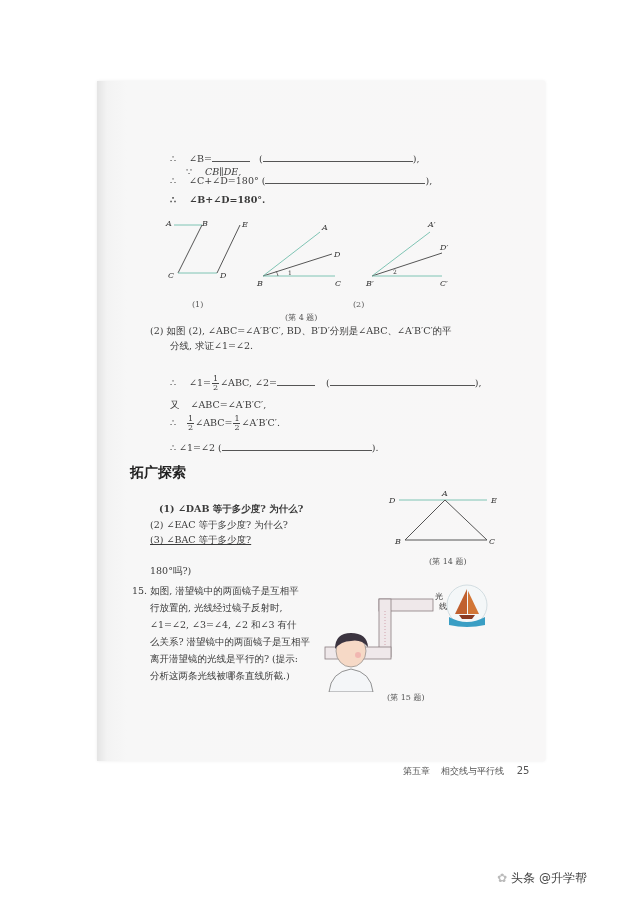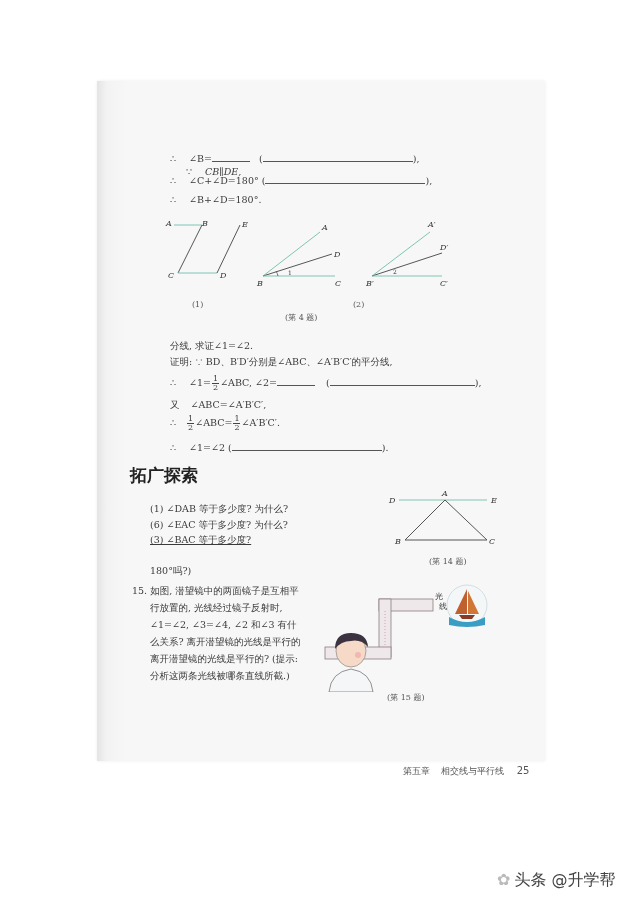--- a/index.html
+++ b/index.html
@@ -8,24 +8,24 @@
   .page { position:absolute; left:97px; top:81px; width:448px; height:680px;
           background:linear-gradient(90deg,#e4e4e4 0px,#f3f3f3 10px,#f7f7f7 30px,#f8f7f7 100%);
           box-shadow: 0 0 3px rgba(0,0,0,0.08); }
   .abs { position:absolute; white-space:nowrap; }
   .line { font-size:9.5px; line-height:12px; }
   .blank { display:inline-block; border-bottom:1px solid #555; height:9px; vertical-align:baseline; }
   .frac { display:inline-block; vertical-align:middle; text-align:center; font-size:8px; line-height:8px; margin:0 1px; }
   .frac span { display:block; }
   .frac .num { border-bottom:1px solid #444; padding:0 1px; }
   .caption { font-size:8px; color:#555; }
-  .section-title { font-family:"DejaVu Sans", sans-serif; font-weight:bold; font-size:17px; color:#222; }
+  .section-title { font-family:"DejaVu Sans", sans-serif; font-weight:bold; font-size:14px; color:#222; }
   .footer { font-size:9px; color:#555;margin-top:48px; }
   .footer .num { font-family:"DejaVu Sans", sans-serif; font-size:10px; margin-left:10px; }
-  .watermark { font-family:"DejaVu Sans", sans-serif; font-size:16px; color:#444; }
+  .watermark { font-family:"DejaVu Sans", sans-serif; font-size:12px; color:#444; }
   svg text { font-family:"DejaVu Serif", serif; font-style:italic; font-size:8px; fill:#333; }
 </style>
 </head>
 <body>
 
 <div class="page">
 
   <div class="abs line" style="left:73px; top:71px;">
     <span>∴</span>
     <span style="margin-left:10px">∠B=</span><span class="blank" style="width:38px"></span>
@@ -33,21 +33,21 @@
   </div>
   <div class="abs line" style="left:89px; top:85px;">
     <span>∵</span>
     <span style="margin-left:10px; font-style:italic">CB∥DE,</span>
   </div>
   <div class="abs line" style="left:73px; top:93px;">
     <span>∴</span>
     <span style="margin-left:10px">∠C+∠D=180°</span>
     <span>(</span><span class="blank" style="width:160px"></span><span>),</span>
   </div>
-  <div class="abs line" style="left:73px; top:113px;">
+  <div class="abs line" style="left:73px; top:113px;font-weight:bold;">
     <span>∴</span>
     <span style="margin-left:10px">∠B+∠D=180°.</span>
   </div>
 
   <svg class="abs" style="left:63px; top:134px;" width="330" height="90">
 
     <g>
       <line x1="14" y1="10" x2="42" y2="10" stroke="#7fc4b4" stroke-width="1"></line>
       <line x1="42" y1="10" x2="18" y2="58" stroke="#555" stroke-width="1"></line>
       <line x1="18" y1="58" x2="57" y2="58" stroke="#7fc4b4" stroke-width="1"></line>
@@ -79,65 +79,65 @@
       <text x="280" y="35">D′</text>
       <text x="206" y="71">B′</text>
       <text x="280" y="71">C′</text>
       <text x="233" y="59" style="font-style:normal;font-size:6px">2</text>
     </g>
   </svg>
   <div class="abs caption" style="left:95px; top:219px;">(1)</div>
   <div class="abs caption" style="left:256px; top:219px;">(2)</div>
   <div class="abs caption" style="left:188px; top:231px;">(第 4 题)</div>
 
+  <div class="abs line" style="left:53px; top:244px;">(2) 如图 (2), ∠ABC=∠A′B′C′, BD、B′D′分别是∠ABC、∠A′B′C′的平</div>
   <div class="abs line" style="left:73px; top:259px;">分线, 求证∠1=∠2.</div>
-  <div class="abs line" style="left:73px; top:275px;">证明: ∵  BD、B′D′分别是∠ABC、∠A′B′C′的平分线,</div>
   <div class="abs line" style="left:73px; top:294px;">
     <span>∴</span>
     <span style="margin-left:10px">∠1=</span><span class="frac"><span class="num">1</span><span>2</span></span><span>∠ABC, ∠2=</span><span class="blank" style="width:38px"></span>
     <span style="margin-left:8px">(</span><span class="blank" style="width:145px"></span><span>),</span>
   </div>
   <div class="abs line" style="left:73px; top:318px;">
     <span>又</span>
     <span style="margin-left:8px">∠ABC=∠A′B′C′,</span>
   </div>
   <div class="abs line" style="left:73px; top:334px;">
     <span>∴</span>
     <span style="margin-left:8px" class="frac"><span class="num">1</span><span>2</span></span><span>∠ABC=</span><span class="frac"><span class="num">1</span><span>2</span></span><span>∠A′B′C′.</span>
   </div>
   <div class="abs line" style="left:73px; top:360px;">
     <span>∴</span>
-    <span style="margin-left:10px">∠1=∠2</span>
+    <span style="">∠1=∠2</span>
     <span>(</span><span class="blank" style="width:150px"></span><span>).</span>
   </div>
 
   <div class="abs section-title" style="left:33px; top:383px;">拓广探索</div>
 
-  <div class="abs line" style="left:53px; top:422px;">(1) ∠DAB 等于多少度? 为什么?</div>
-  <div class="abs line" style="left:53px; top:438px;">(6) ∠EAC 等于多少度? 为什么?</div>
+  <div class="abs line" style="left:62px; top:422px;font-weight:bold;">(1) ∠DAB 等于多少度? 为什么?</div>
+  <div class="abs line" style="left:53px; top:438px;">(2) ∠EAC 等于多少度? 为什么?</div>
   <div class="abs line" style="left:53px; top:453px;text-decoration:underline;">(3) ∠BAC 等于多少度?</div>
   <div class="abs line" style="left:53px; top:484px;">180°吗?)</div>
 
   <svg class="abs" style="left:290px; top:405px;" width="115" height="60">
     <line x1="12" y1="14" x2="100" y2="14" stroke="#7fc4b4" stroke-width="1"></line>
     <line x1="58" y1="14" x2="18" y2="54" stroke="#555" stroke-width="1"></line>
     <line x1="58" y1="14" x2="100" y2="54" stroke="#555" stroke-width="1"></line>
     <line x1="18" y1="54" x2="100" y2="54" stroke="#555" stroke-width="1"></line>
     <text x="2" y="17">D</text>
     <text x="55" y="10">A</text>
     <text x="104" y="17">E</text>
     <text x="8" y="58">B</text>
     <text x="102" y="58">C</text>
   </svg>
   <div class="abs caption" style="left:332px; top:475px;">(第 14 题)</div>
 
   <div class="abs line" style="left:35px; top:504px;">15. 如图, 潜望镜中的两面镜子是互相平</div>
   <div class="abs line" style="left:53px; top:521px;">行放置的, 光线经过镜子反射时,</div>
   <div class="abs line" style="left:53px; top:538px;">∠1=∠2, ∠3=∠4, ∠2 和∠3 有什</div>
-  <div class="abs line" style="left:53px; top:555px;">么关系? 离开潜望镜的光线是平行的</div>
+  <div class="abs line" style="left:53px; top:555px;">么关系? 潜望镜中的两面镜子是互相平</div>
   <div class="abs line" style="left:53px; top:572px;">离开潜望镜的光线是平行的? (提示:</div>
   <div class="abs line" style="left:53px; top:589px;">分析这两条光线被哪条直线所截.)</div>
 
   <svg class="abs" style="left:220px; top:500px;" width="200" height="110">
 
     <g>
       <rect x="62" y="18" width="54" height="12" fill="#efe8ea" stroke="#8a7d80" stroke-width="0.8"></rect>
       <rect x="62" y="18" width="12" height="58" fill="#efe8ea" stroke="#8a7d80" stroke-width="0.8"></rect>
       <rect x="8" y="66" width="66" height="12" fill="#efe8ea" stroke="#8a7d80" stroke-width="0.8"></rect>
       <line x1="68" y1="30" x2="68" y2="66" stroke="#b06070" stroke-width="0.5" stroke-dasharray="1 2"></line>

